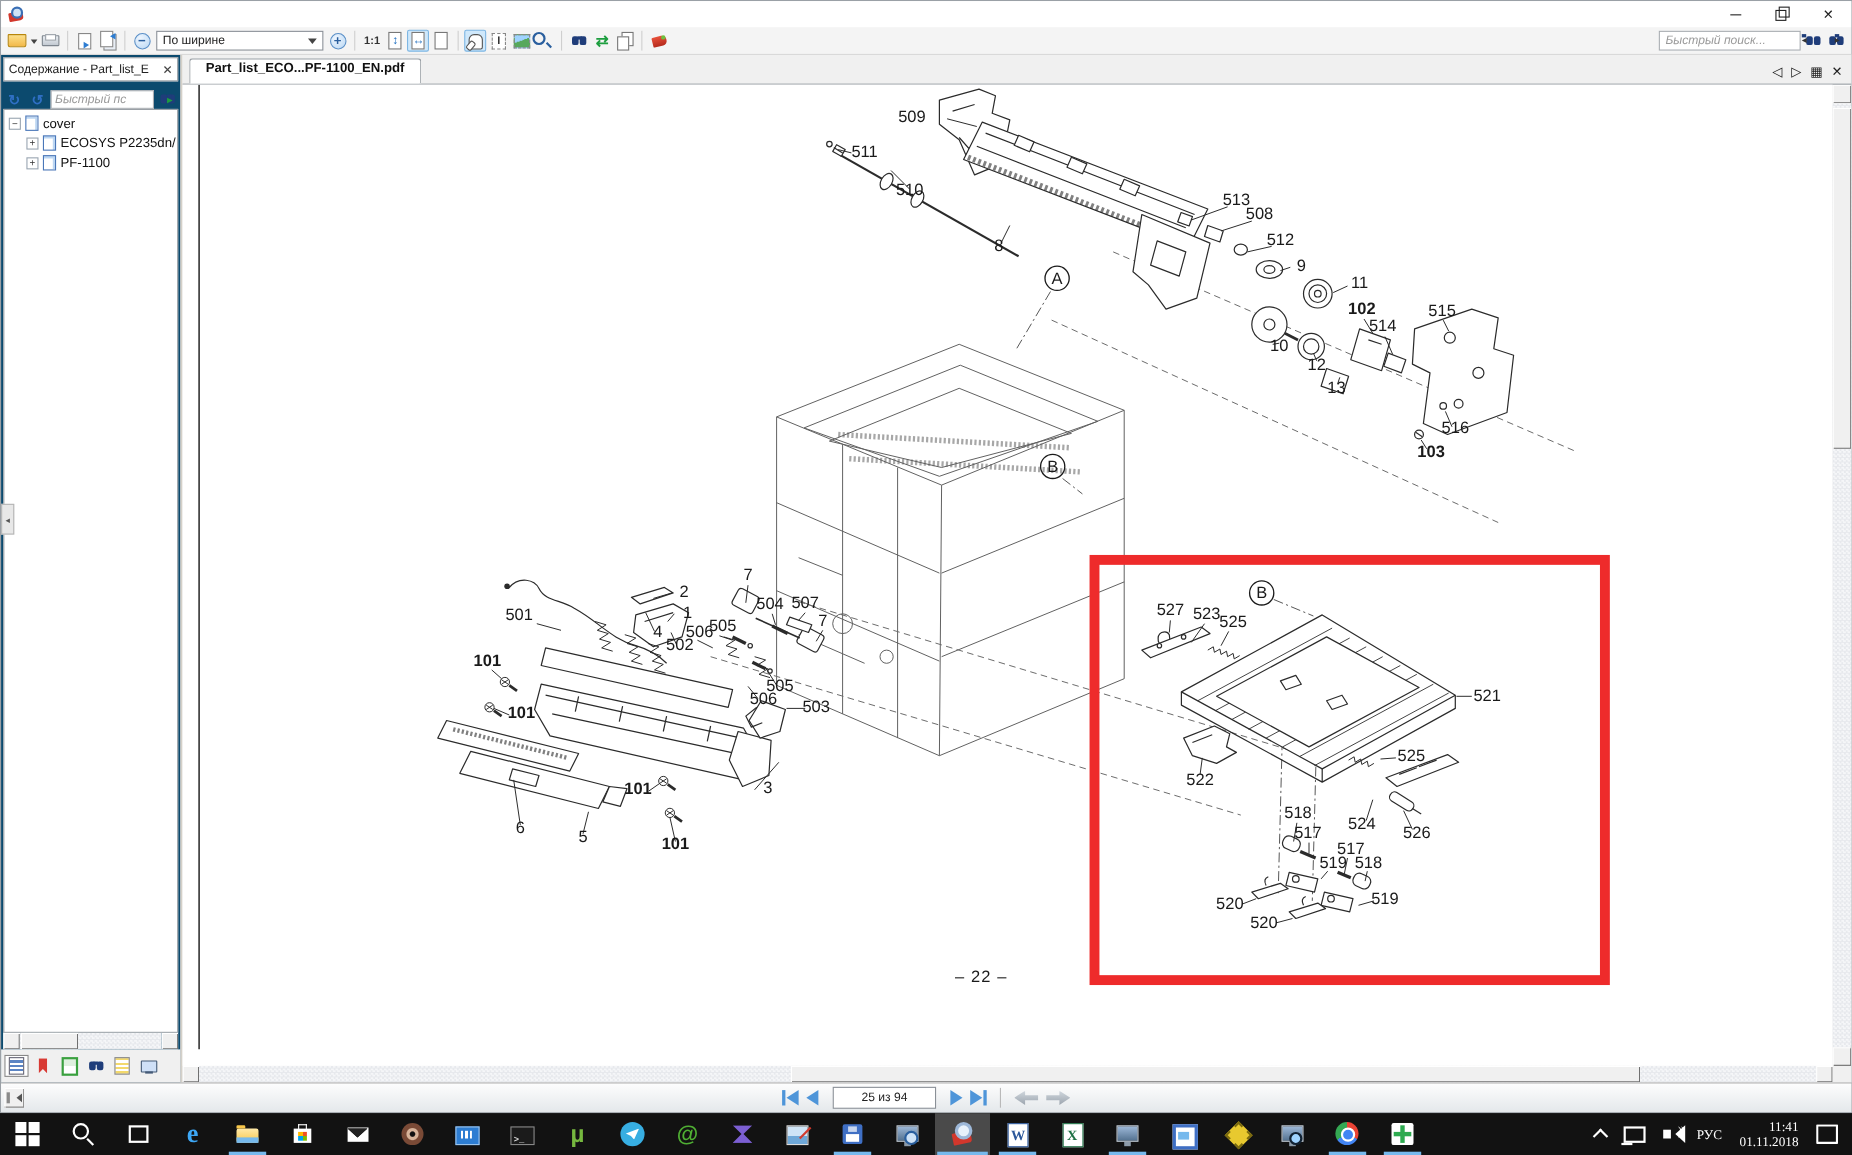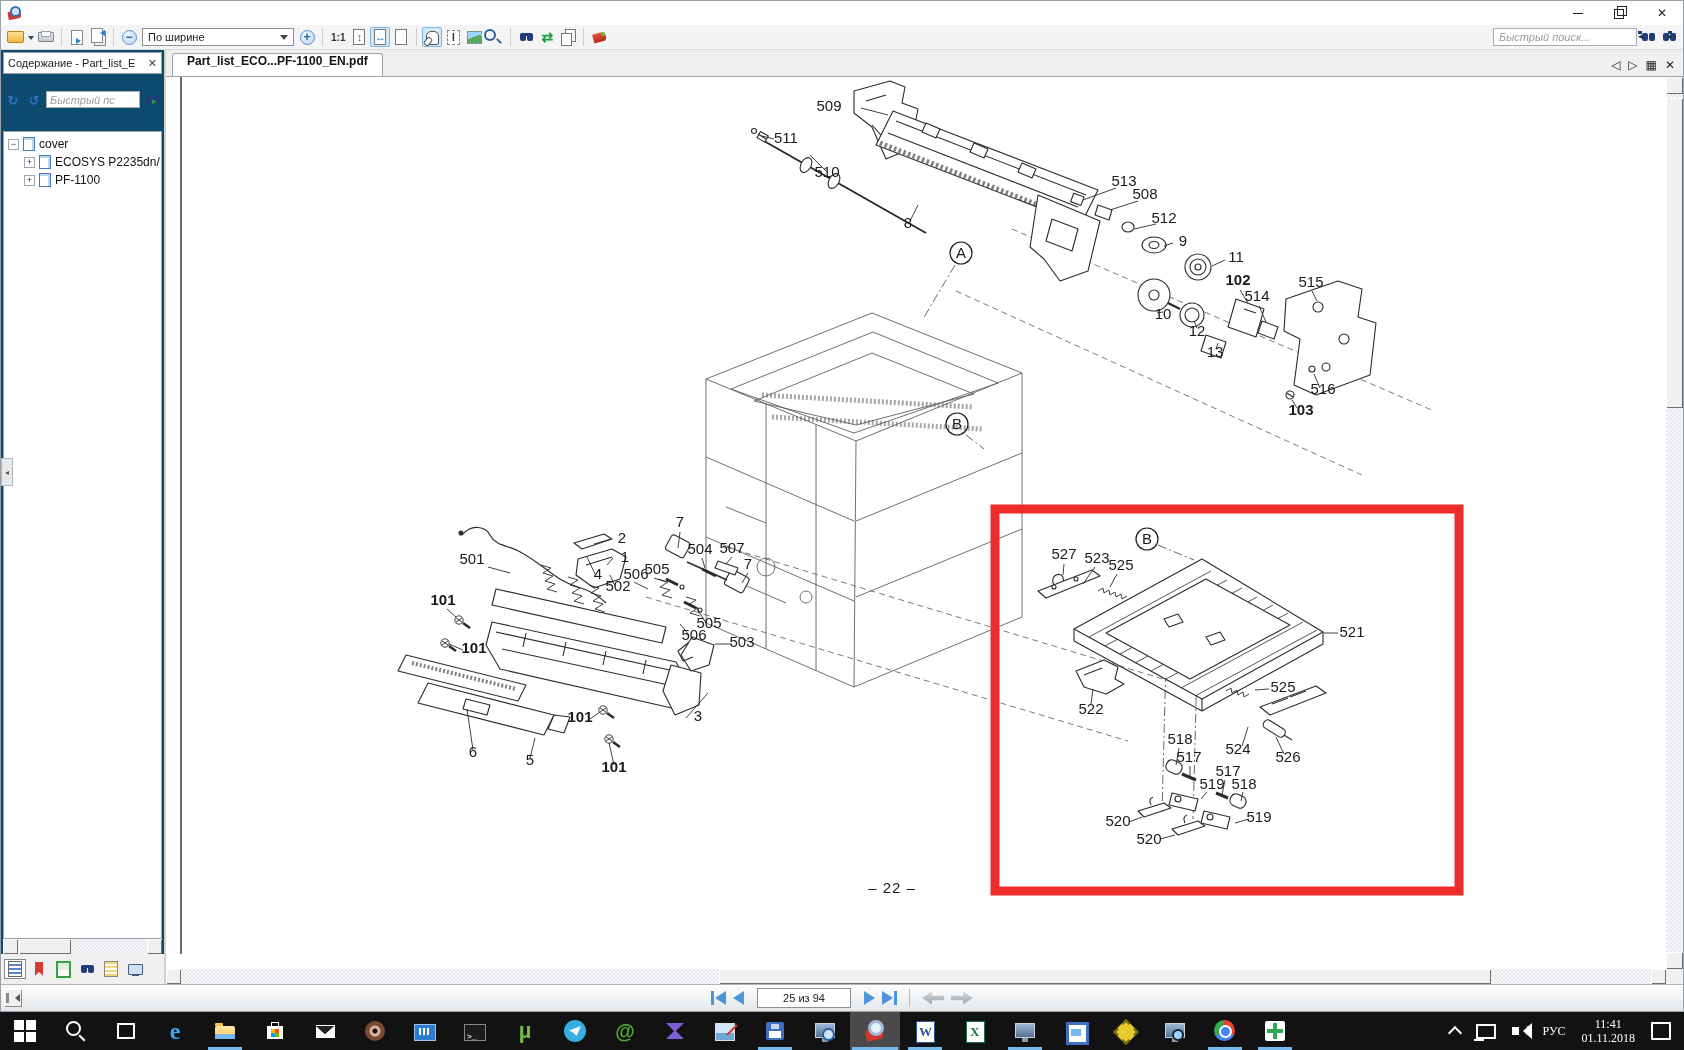--- a/index.html
+++ b/index.html
@@ -50,31 +50,31 @@
   .ti-select-text::before{content:"I";font:bold 10px "Liberation Sans",sans-serif;color:#333;border:1px dashed #888;padding:1px 4px;background:#fff;}
   .ti-select-image::before{content:"";width:13px;height:11px;border:1px dashed #888;background:linear-gradient(160deg,#9fd3ff 45%,#57a85c 45%);}
   .ti-zoom-marquee::before{content:"";width:8px;height:8px;border:2px solid #2a5f9e;border-radius:50%;margin:-5px 5px 0 -5px;}
   .ti-zoom-marquee::after{content:"";position:absolute;width:2px;height:6px;background:#2a5f9e;right:4px;bottom:2px;transform:rotate(-45deg);}
   .binoc::before{content:"";width:6px;height:8px;background:#1f3d7a;border-radius:2px;box-shadow:7px 0 #1f3d7a;margin-left:-7px;}
   .binoc::after{content:"";position:absolute;top:5px;left:8px;width:4px;height:3px;background:#1f3d7a;}
   .ti-compare::before{content:"⇄";color:#1d9e3f;font:bold 14px "Liberation Sans",sans-serif;}
   .ti-copy-pages::before{content:"";width:9px;height:11px;border:1px solid #777;background:#fff;box-shadow:4px -4px 0 -1px #fff,4px -4px 0 0 #777;margin:4px 0 0 -4px;}
   .ti-export-book::before{content:"";width:13px;height:9px;background:linear-gradient(#e8503a,#b52b1d);border-radius:1px 4px 4px 1px;transform:rotate(-14deg);}
   .ti-export-book::after{content:"";position:absolute;right:3px;top:4px;width:4px;height:4px;background:#6fbf3f;border-radius:50%;}
-  .qsearch{width:144px;height:18px;border:1px solid #a9adb2;background:#fff;font:italic 11px "Liberation Sans",sans-serif;color:#9a9a9a;padding:0 5px;box-sizing:border-box;}
+  .qsearch{width:129px;height:18px;border:1px solid #a9adb2;background:#fff;font:italic 11px "Liberation Sans",sans-serif;color:#9a9a9a;padding:0 5px;box-sizing:border-box;}
   .qsearch::placeholder{color:#9a9a9a;font-style:italic;}
   .ti-find-prev::after{content:"◂";position:absolute;left:-1px;top:3px;color:#333;font-size:9px;}
   .ti-find-next::after{content:"▸";position:absolute;right:-1px;top:3px;color:#333;font-size:9px;}
   
   .main{flex:1;display:flex;min-height:0;position:relative;}
   
   .sidebar{width:163px;flex:0 0 163px;background:#0c4a6e;display:flex;flex-direction:column;min-height:0;}
   .sb-header{height:22px;margin:2px 2px 1px 2px;background:#fff;border:1px solid #9aa0a6;display:flex;align-items:center;font-size:11px;color:#222;padding:0 4px;box-sizing:border-box;}
   .sb-header .x{margin-left:auto;font-size:11px;color:#444;}
-  .sb-tools{height:24px;display:flex;align-items:flex-start;gap:3px;padding:16px 3px;}
+  .sb-tools{height:24px;display:flex;align-items:flex-end;gap:3px;padding:0 3px;}
   .si{width:18px;height:18px;display:inline-flex;align-items:center;justify-content:center;position:relative;}
   .si-collapse-all::before{content:"↻";color:#2f6fc4;font-weight:bold;font-size:13px;}
   .si-expand-all::before{content:"↺";color:#2f6fc4;font-weight:bold;font-size:13px;}
   .sb-search{flex:1;min-width:0;height:17px;border:1px solid #a9adb2;background:#fff;font:italic 11px "Liberation Sans",sans-serif;padding:0 3px;box-sizing:border-box;}
   .sb-search::placeholder{color:#9a9a9a;font-style:italic;}
   .si-find::after{content:"▸";position:absolute;right:-2px;top:4px;color:#1d9e3f;font-size:9px;font-weight:bold;}
   .sb-tree{flex:1;background:#fff;border:1px solid #9aa0a6;margin:0 2px;overflow:hidden;padding-top:3px;}
   .tree-row{height:18px;display:flex;align-items:center;gap:4px;font-size:12px;color:#111;white-space:nowrap;}
   .expander{width:9px;height:9px;border:1px solid #99a5b1;background:#fff;font:9px/8px "Liberation Sans",sans-serif;text-align:center;color:#333;flex:0 0 9px;}
   .pg{width:10px;height:12px;background:#fff;border:1px solid #4a77b8;box-shadow:inset -3px 3px 0 -1px #bcd6f2;flex:0 0 10px;}
@@ -184,21 +184,21 @@
     linear-gradient(#2daa4f,#2daa4f) 50% 50%/16px 4px no-repeat;}
   .tray{margin-left:auto;display:flex;align-items:center;gap:2px;padding-right:6px;}
   .tray-item{height:38px;display:flex;align-items:center;justify-content:center;padding:0 7px;color:#fff;}
   .chev{width:8px;height:8px;border-left:2px solid #fff;border-top:2px solid #fff;transform:rotate(45deg);margin-top:4px;}
   .net{width:16px;height:11px;border:2px solid #fff;position:relative;}
   .net::after{content:"";position:absolute;left:-4px;bottom:-4px;width:10px;height:2px;background:#fff;}
   .vol{width:7px;height:8px;background:#fff;position:relative;margin-right:8px;}
   .vol::before{content:"";position:absolute;left:3px;top:-4px;border:8px solid transparent;border-right:9px solid #fff;margin-top:0;}
   .vol::after{content:"))";position:absolute;left:14px;top:-4px;color:#fff;font-size:11px;letter-spacing:-1px;}
   .lang{font-size:12px;}
-  .clock{display:flex;flex-direction:column;align-items:center;justify-content:center;font-size:12px;line-height:14px;}
+  .clock{display:flex;flex-direction:column;align-items:flex-end;justify-content:center;font-size:12px;line-height:14px;}
   .ac{width:16px;height:14px;border:2px solid #fff;border-radius:1px;position:relative;clip-path:polygon(0 0,100% 0,100% 100%,30% 100%,15% 115%,15% 100%,0 100%);}
   
   .dg{stroke:#2b2b2b;fill:#fff;stroke-width:1.1;stroke-linejoin:round;}
   .dgl{stroke:#2b2b2b;fill:none;stroke-width:0.9;}
   .frameln{stroke:#5f5f5f;fill:none;stroke-width:0.9;}
   .dash{stroke:#6a6a6a;fill:none;stroke-width:0.9;stroke-dasharray:6 4;}
   .ddot{stroke:#555;fill:none;stroke-width:0.9;stroke-dasharray:9 3 2 3;}
   .lbl{font:15px "Liberation Sans",sans-serif;fill:#1a1a1a;text-anchor:middle;}
   .lbl.b{font-weight:bold;}
   .lbl.page{letter-spacing:1px;}

